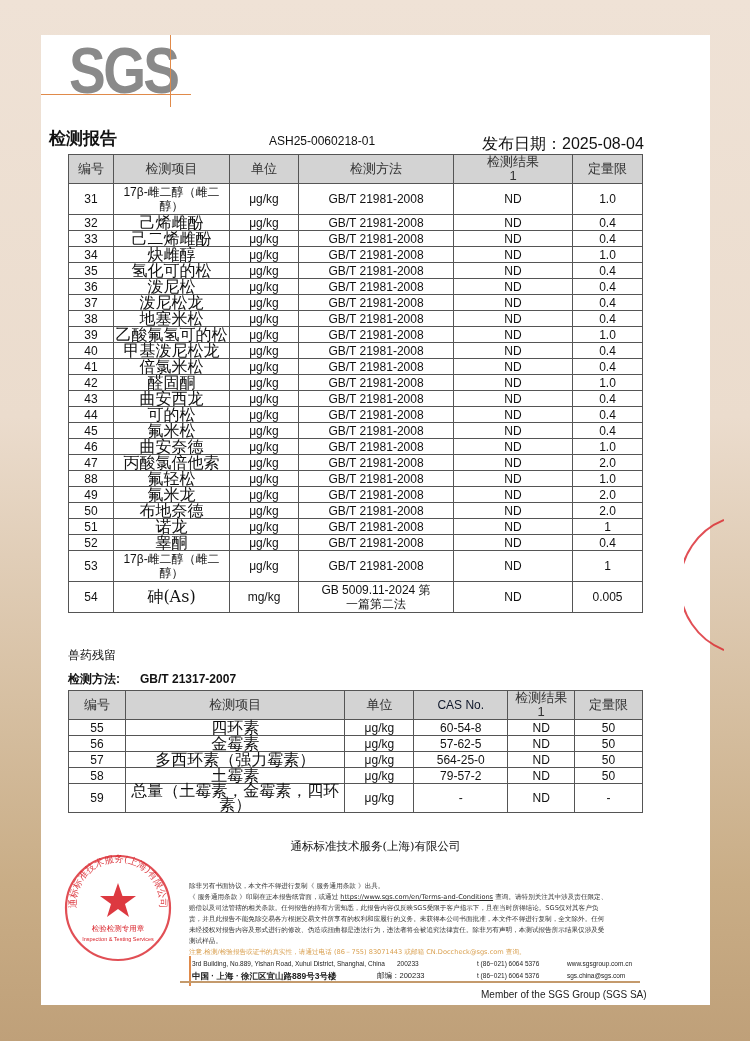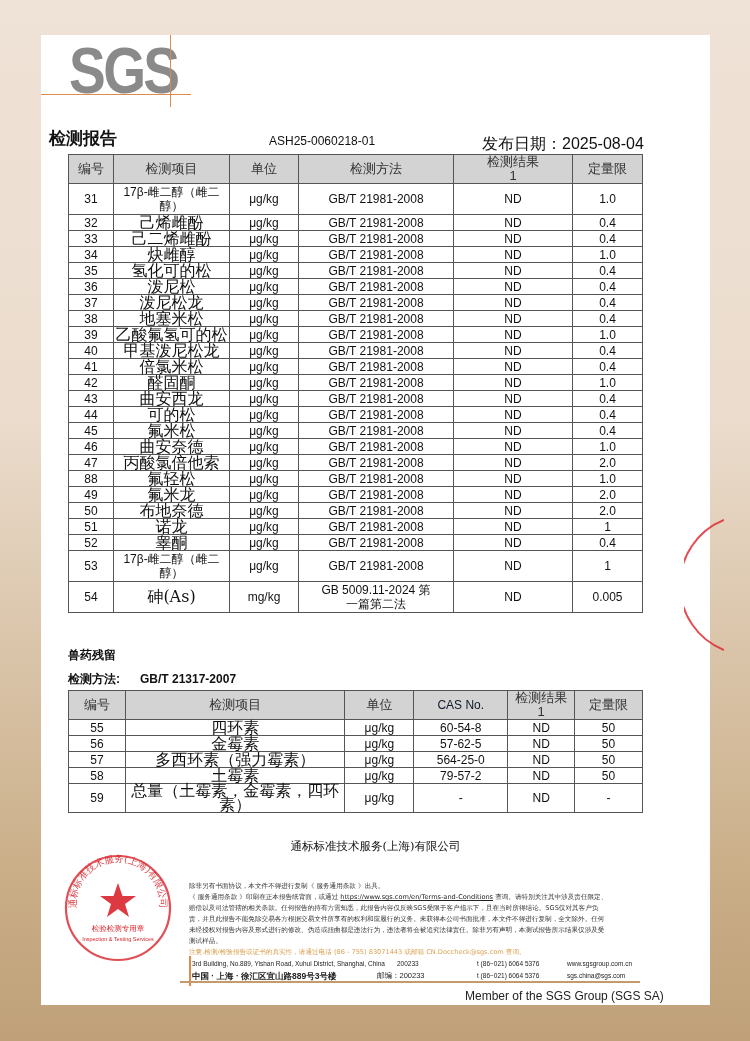--- a/index.html
+++ b/index.html
@@ -26,38 +26,38 @@
 
   table { border-collapse: collapse; position: absolute; font-size: 12px; }
   td, th { border: 1px solid #555; text-align: center; padding: 0; font-weight: normal; line-height: 14px; }
   th { background: #d3d3d3; font-family: "DejaVu Serif", serif; font-size: 13px; color: #333; }
   .t1 { left: 27px; top: 119px; width: 575px; }
   .t1 tr.h th { height: 27px; }
   .t1 tr td { height: 15px; }
   .t1 tr.tall td { height: 30px; }
   .serif { font-family: "DejaVu Serif", serif; font-size: 16px; }
 
-  .sec-title { position: absolute; left: 27px; top: 612px; font-size: 12px; font-weight: bold; }
+  .sec-title { position: absolute; left: 27px; top: 612px; font-size: 12px; font-weight: normal; }
   .sec-method { position: absolute; left: 27px; top: 636px; font-size: 12px; font-weight: bold; }
   .sec-method .v { margin-left: 20px; }
   .t2 { left: 27px; top: 655px; width: 575px; }
   .t2 tr.h th { height: 27px; }
   .t2 tr td { height: 15px; }
 
   .footer-company { position: absolute; left: 0; width: 669px; top: 803px; text-align: center; font-family: "DejaVu Serif", serif; font-size: 11.5px; line-height: 16px; }
   .disclaimer { position: absolute; left: 148px; top: 846px; width: 420px; font-size: 6.6px; line-height: 11px; color: #333; font-family: "DejaVu Sans", sans-serif; }
   .disclaimer a { color: #222; text-decoration: underline; }
   .notice { color: #d9a050; }
   .addr { position: absolute; left: 151px; top: 923px; width: 455px; font-size: 6.5px; line-height: 12px; color: #222; }
   .addr .row { position: relative; height: 12px; }
   .addr .zh { font-size: 8.5px; font-weight: bold; }
   .addr span { position: absolute; top: 0; }
   .addr-vline { position: absolute; left: 148px; top: 921px; width: 2px; height: 30px; background: #e08a4a; }
   .addr-hline { position: absolute; left: 139px; top: 946px; width: 460px; height: 2px; background: #c49a6c; }
-  .member { position: absolute; left: 424px; top: 954px; font-size: 12px; color: #222; }
+  .member { position: absolute; left: 440px; top: 954px; font-size: 10px; color: #222; }
 
   .stamp { position: absolute; left: 22px; top: 818px; width: 110px; height: 110px; }
   .stamp-edge { position: absolute; right: -14px; top: 475px; width: 40px; height: 150px; }
 </style>
 </head>
 <body>
 
 <div class="page">
   <div class="logo">SGS</div>
   <div class="logo-vline"></div>

